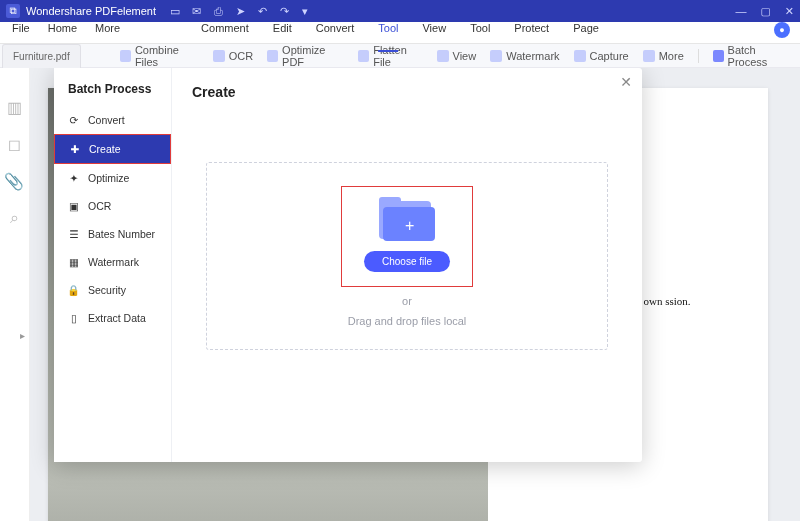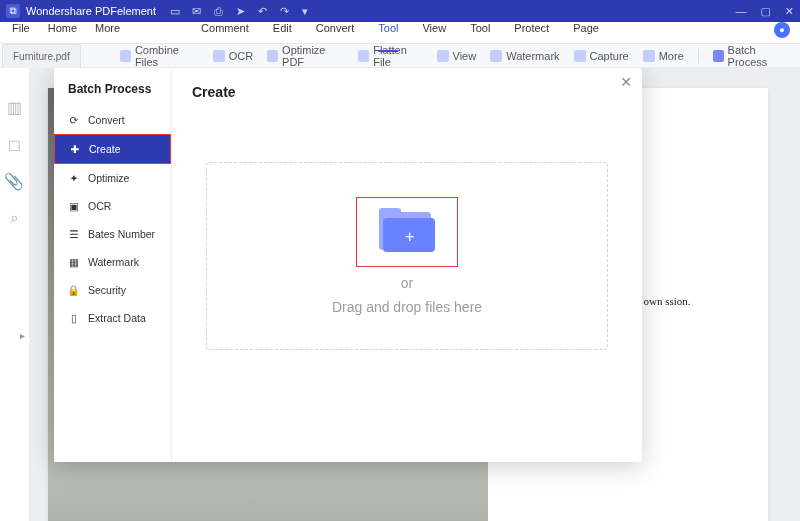--- a/index.html
+++ b/index.html
@@ -49,21 +49,21 @@
   .modal .main .mtitle{font-size:14px;font-weight:600;color:#222;}
   .modal .main .close{position:absolute;top:6px;right:10px;font-size:14px;color:#888;cursor:pointer;}
   .dropbox { position:absolute; top:94px; left:34px; right:34px; height:188px; border:1px dashed #cfd2dd; border-radius:3px; display:flex; flex-direction:column; align-items:center; justify-content:center; gap:8px;}
   .dropinner { border:1px solid #e03b3b; padding:10px 22px 14px; display:flex; flex-direction:column; align-items:center; gap:10px;}
   .foldericon { width:56px;height:44px;position:relative;}
   .foldericon .back{position:absolute;top:4px;left:0;width:52px;height:38px;background:#9aa9ff;border-radius:4px;}
   .foldericon .tab{position:absolute;top:0;left:0;width:22px;height:10px;background:#9aa9ff;border-radius:3px 3px 0 0;}
   .foldericon .front{position:absolute;top:10px;left:4px;width:52px;height:34px;background:#6b82ff;border-radius:4px;}
   .foldericon .plus{position:absolute;top:20px;left:26px;color:#fff;font-size:16px;font-weight:300;}
   .choosebtn { background:#4b5bff;color:#fff;border:none;border-radius:12px;padding:5px 18px;font-size:10px;cursor:pointer;}
-  .ortxt,.ddtxt{font-size:14px;color:#9a9da8;}
+  .ortxt,.ddtxt{font-size:11px;color:#9a9da8;}
 </style>
 </head>
 <body>
 
 <div class="titlebar">
   <span class="logo">⧉</span>
   <span>Wondershare PDFelement</span>
   <div class="tb-icons">
     <span class="ic">▭</span>
     <span class="ic">✉</span>
@@ -204,20 +204,21 @@
         <div class="mtitle">Create</div>
         <div class="close">✕</div>
         <div class="dropbox">
           <div class="dropinner">
             <div class="foldericon">
               <div class="tab"></div>
                 <div class="back"></div>
                 <div class="front"></div>
                 <div class="plus">+</div>
             </div>
+            <button class="choosebtn">Choose file</button>
           </div>
           <div class="ortxt">or</div>
-          <div class="ddtxt">Drag and drop files here</div>
+          <div class="ddtxt">Drag and drop files local</div>
         </div>
       </div>
     </div>
   </div>
 </div>
 
 </body></html>

